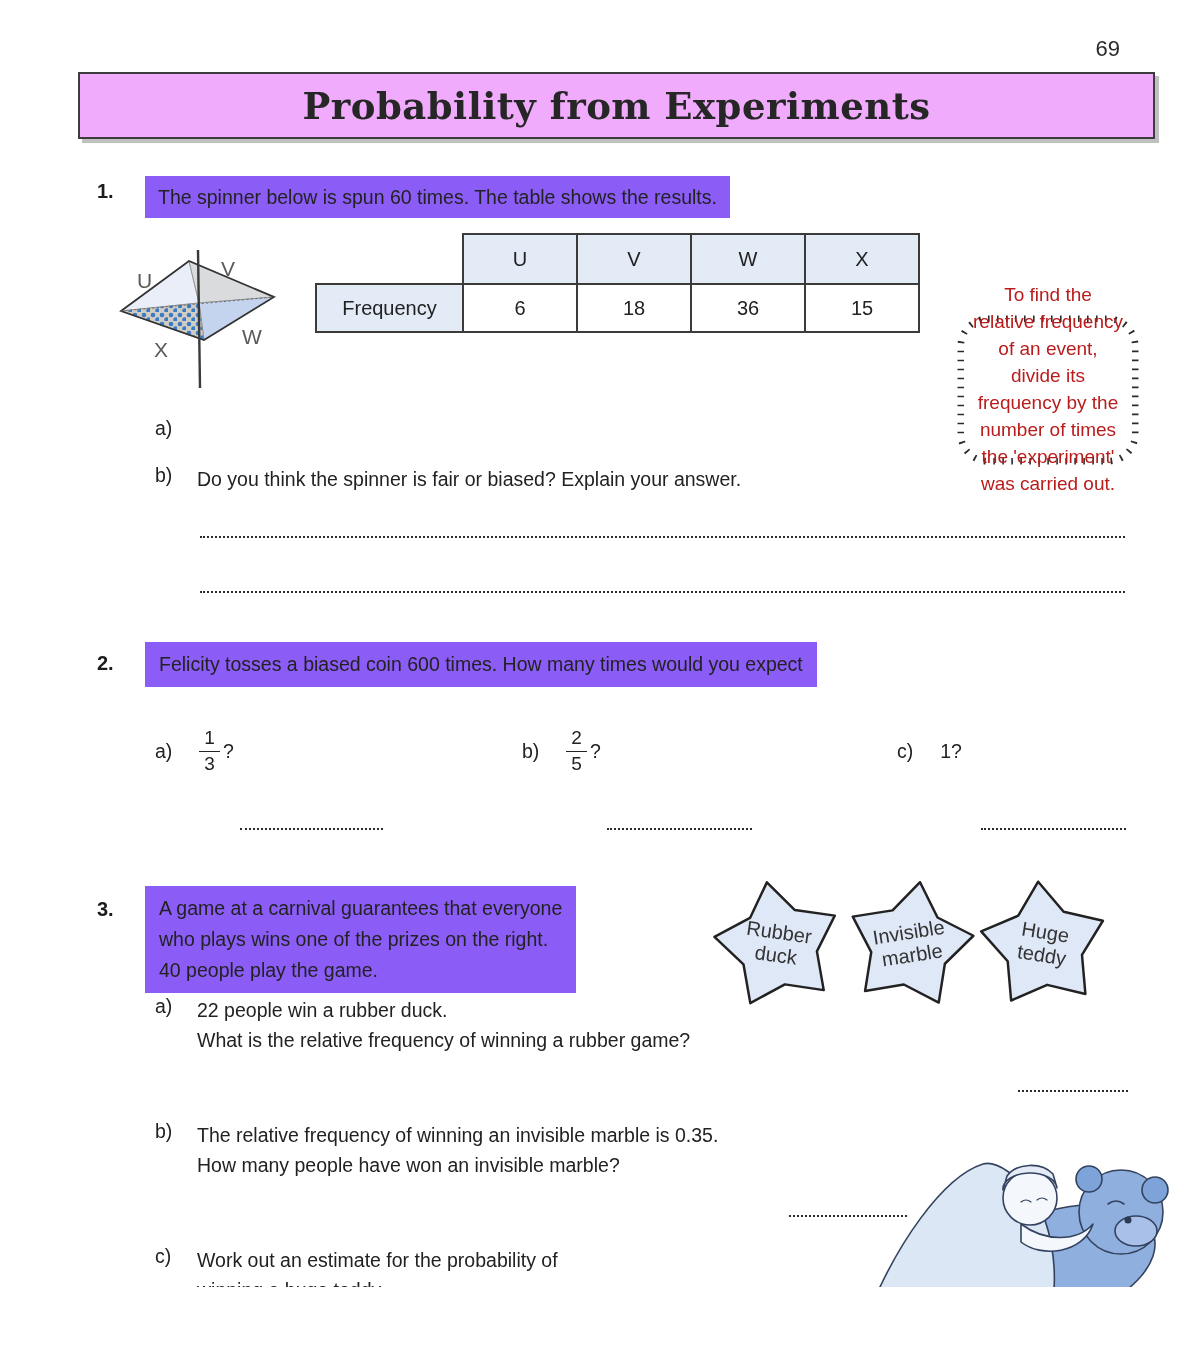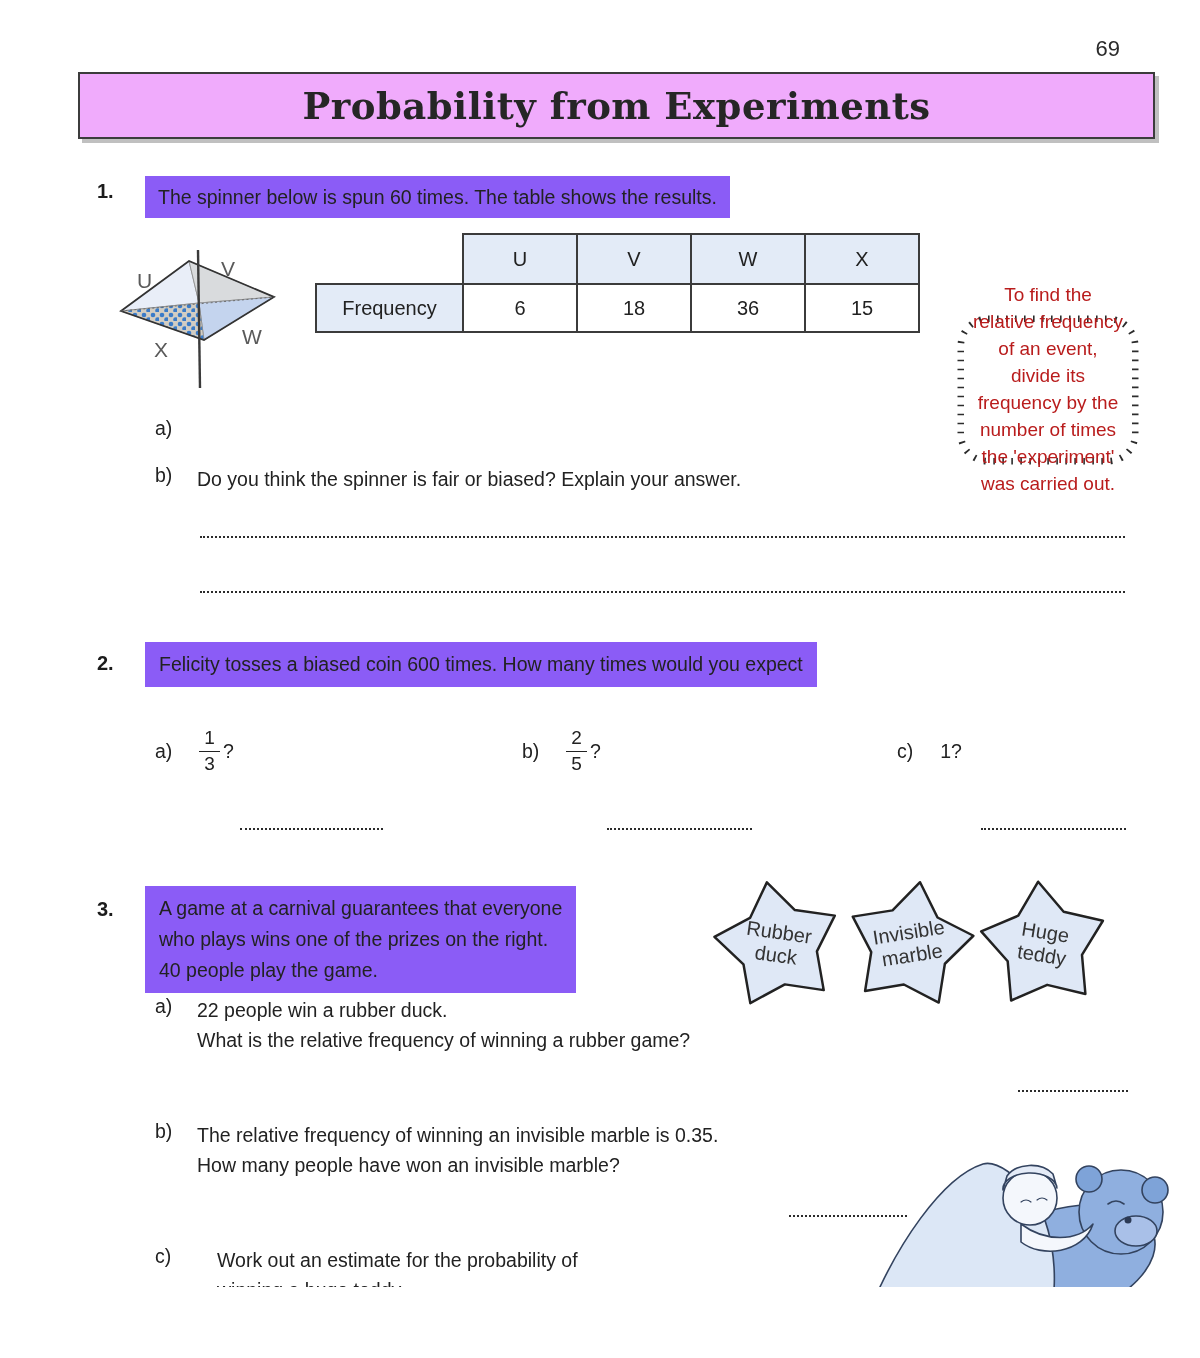--- a/index.html
+++ b/index.html
@@ -222,21 +222,21 @@
   <div class="dotline" style="left:1018px; top:1074px; width:110px; height:18px;"></div>
 
   <div class="part-label" style="left:155px; top:1120px;">b)</div>
   <div class="body-text" style="left:197px; top:1120px;">
     <div>The relative frequency of winning an invisible marble is 0.35.</div>
     <div>How many people have won an invisible marble?</div>
   </div>
   <div class="dotline" style="left:789px; top:1199px; width:118px; height:18px;"></div>
 
   <div class="part-label" style="left:155px; top:1245px;">c)</div>
-  <div class="body-text" style="left:197px; top:1245px;margin-left:20px;">
+  <div class="body-text" style="left:197px; top:1245px;">
     <div>Work out an estimate for the probability of</div>
     <div>winning a huge teddy.</div>
   </div>
   <div class="dotline" style="left:688px; top:1327px; width:125px; height:18px;"></div>
 
   <svg class="illustration" viewBox="0 0 345 210">
     <g stroke="#33435f" stroke-width="1.6" stroke-linejoin="round" stroke-linecap="round">
 
       <ellipse cx="235" cy="118" rx="98" ry="54" transform="rotate(-17 235 118)" fill="#8fafdf"></ellipse>
 

